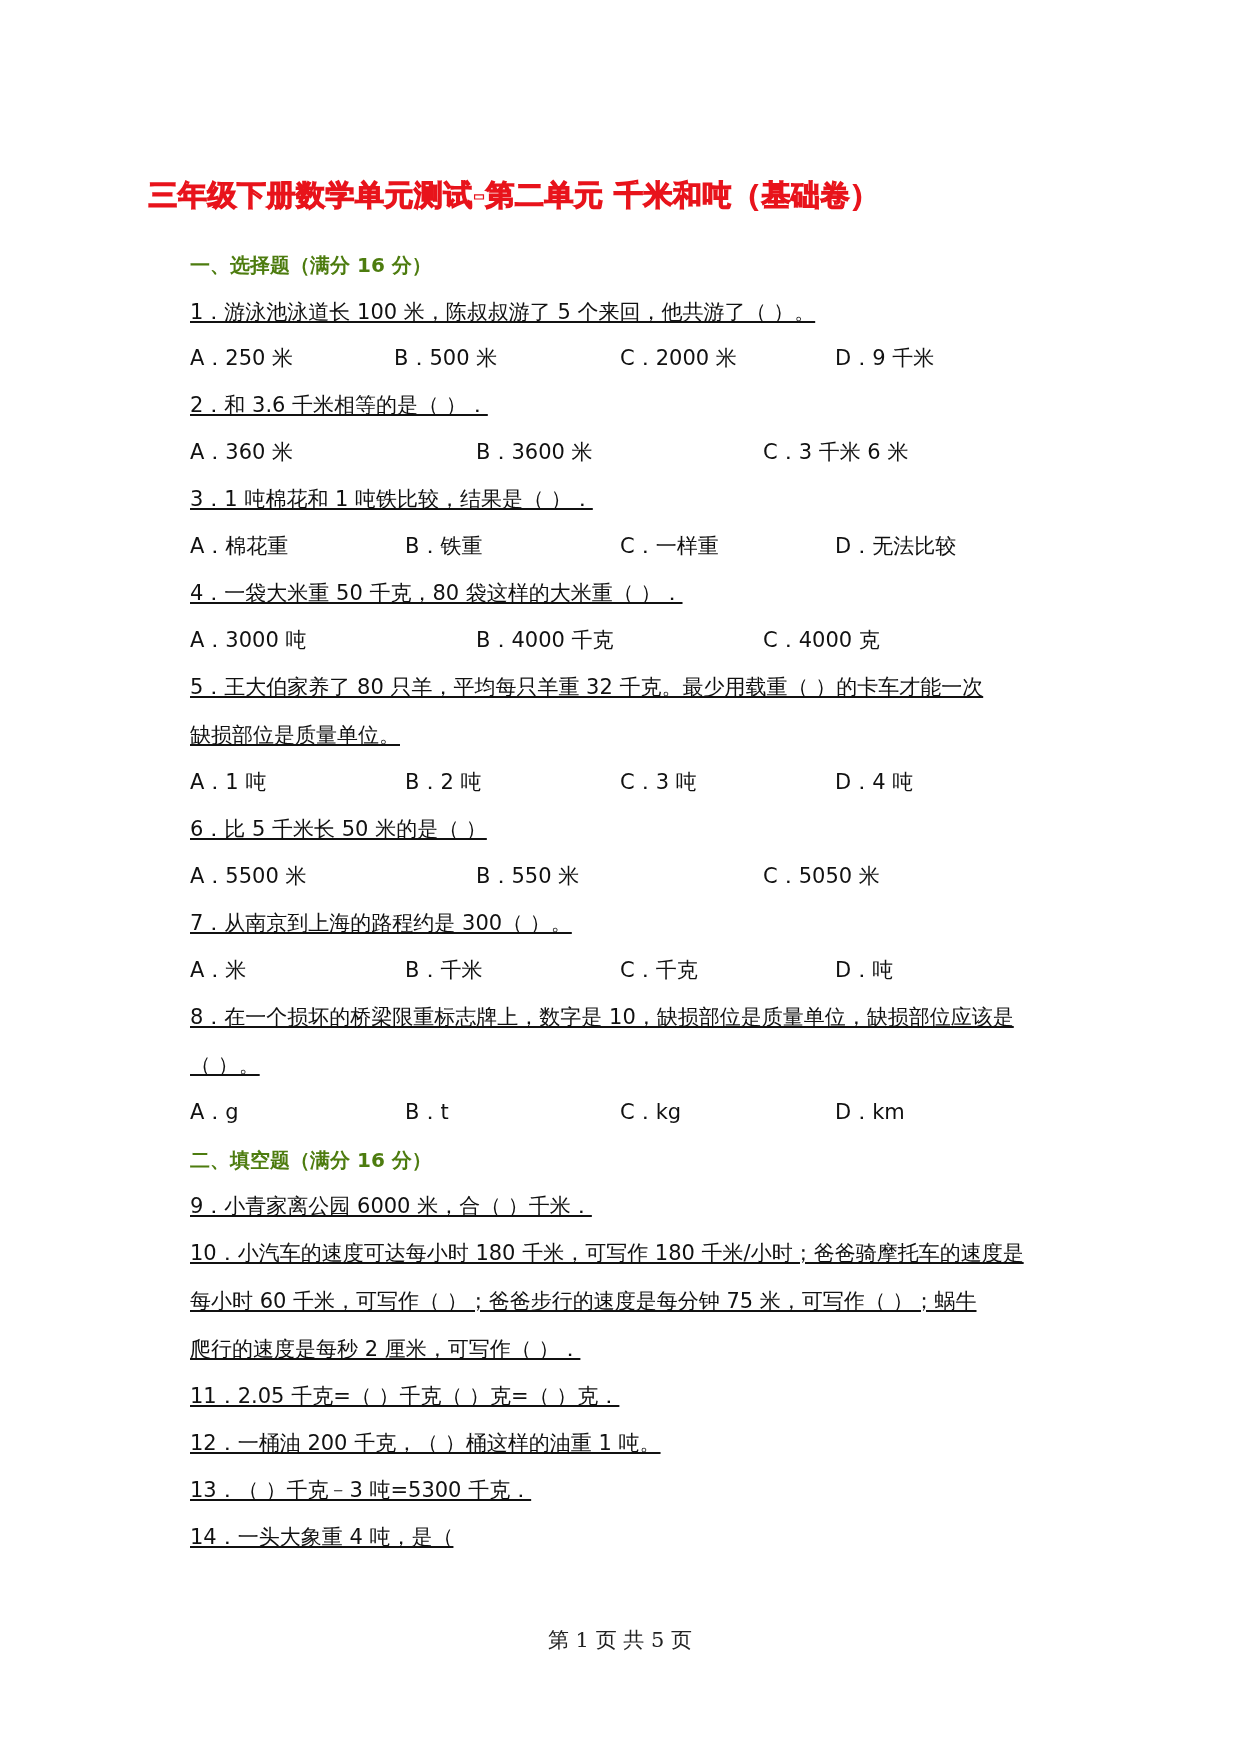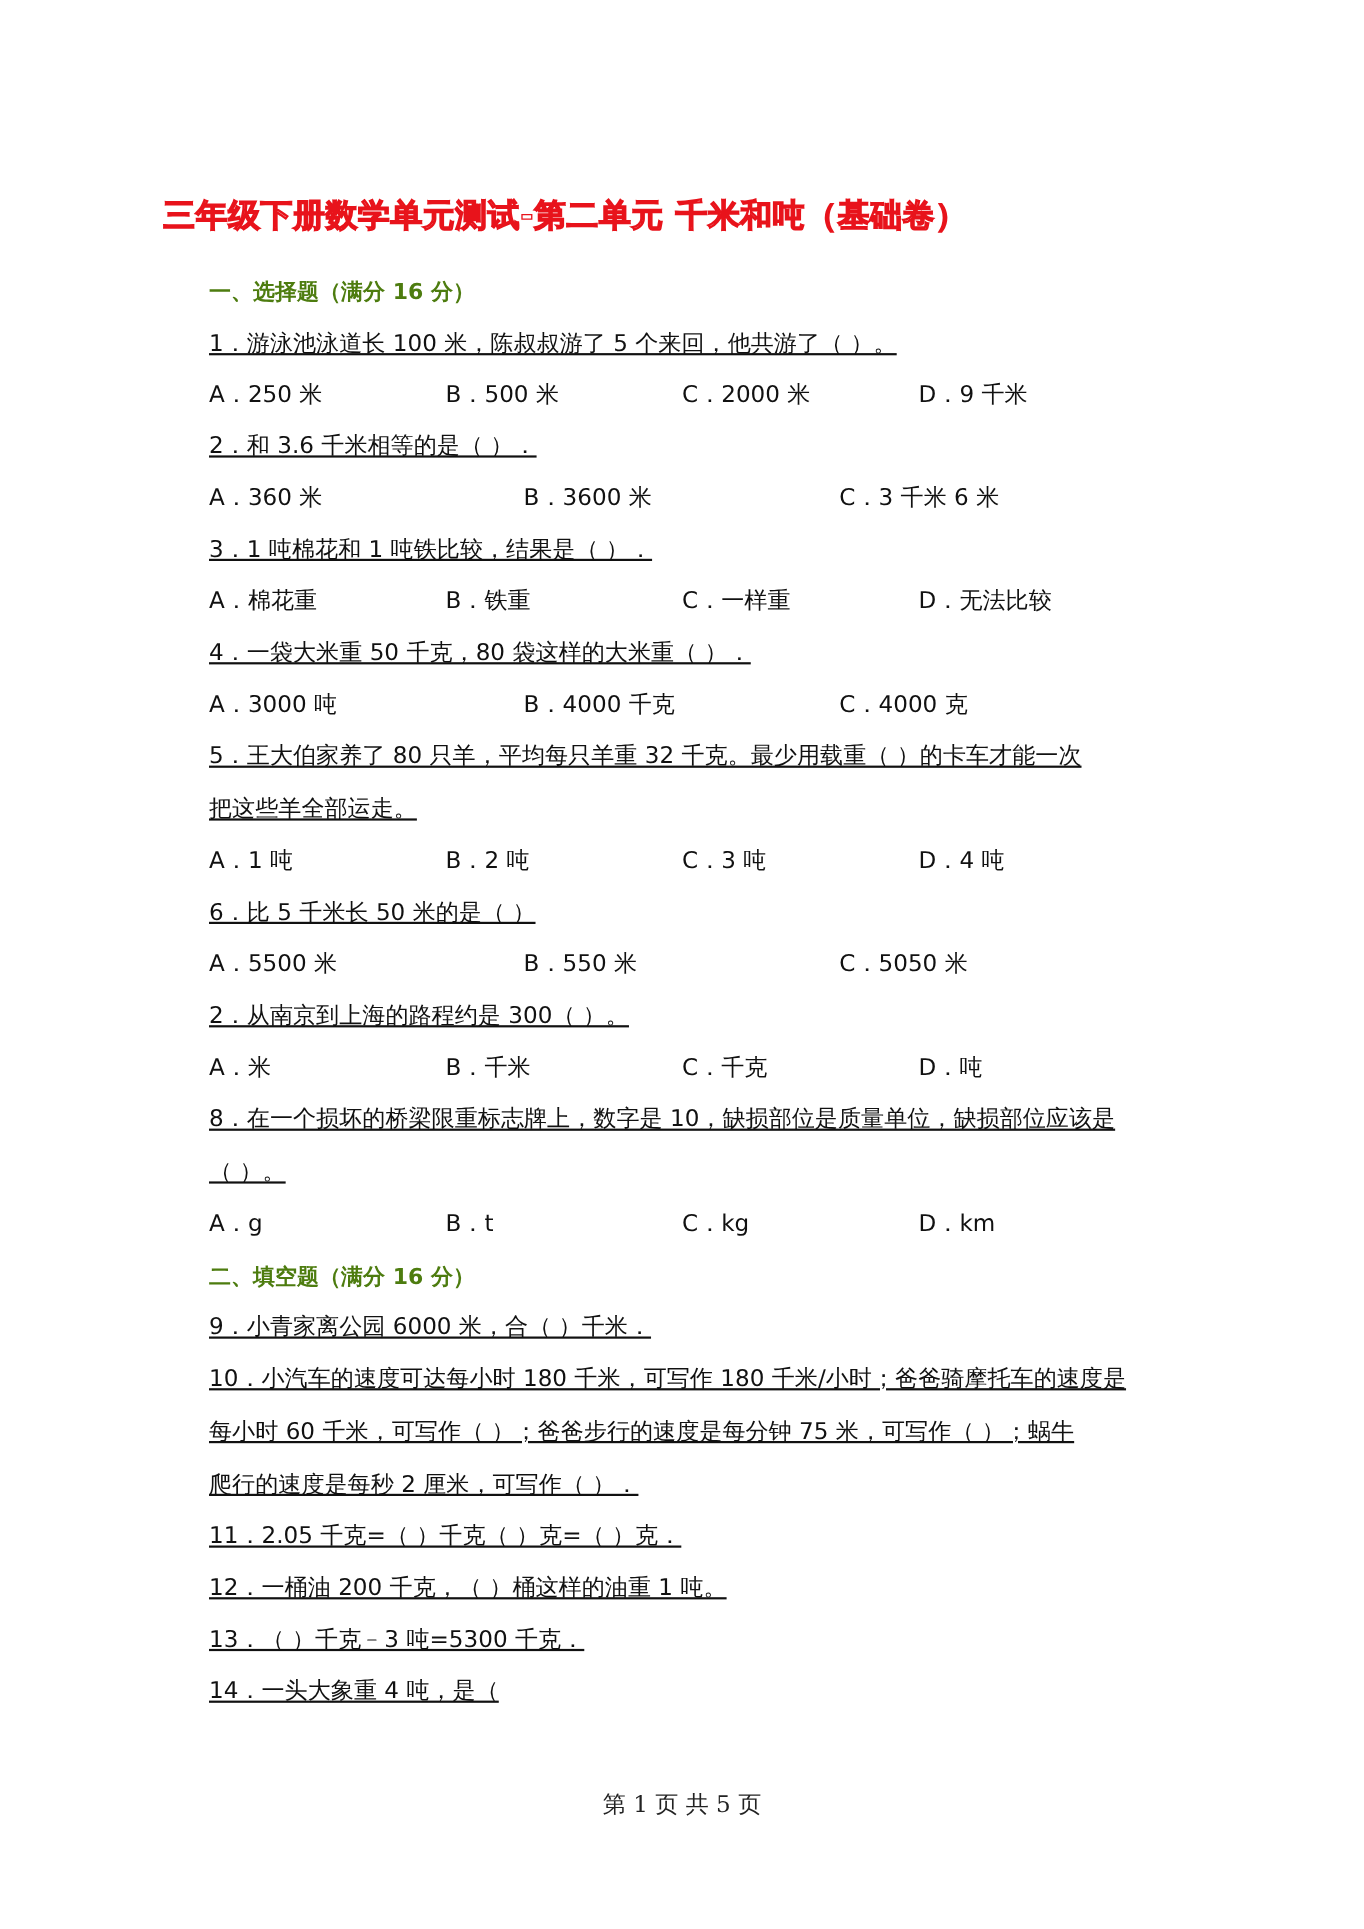--- a/index.html
+++ b/index.html
@@ -18,21 +18,21 @@
 </head>
 <body>
 
 <div class="title">三年级下册数学单元测试-第二单元  千米和吨（基础卷）</div>
 
 <div class="section" style="top:252px">一、选择题（满分 16 分）</div>
 
 <div class="line" style="top:298px">1．游泳池泳道长 100 米，陈叔叔游了 5 个来回，他共游了（    ）。</div>
 <div class="opts" style="top:344px">
   <span style="left:0">A．250 米</span>
-  <span style="left:215px">B．500 米</span>
+  <span style="left:204px">B．500 米</span>
   <span style="left:430px">C．2000 米</span>
   <span style="left:645px">D．9 千米</span>
 </div>
 
 <div class="line" style="top:391px">2．和 3.6 千米相等的是（   ）．</div>
 <div class="opts" style="top:438px">
   <span style="left:0">A．360 米</span>
   <span style="left:286px">B．3600 米</span>
   <span style="left:573px">C．3 千米 6 米</span>
 </div>
@@ -46,36 +46,36 @@
 </div>
 
 <div class="line" style="top:579px">4．一袋大米重 50 千克，80 袋这样的大米重（    ）．</div>
 <div class="opts" style="top:626px">
   <span style="left:0">A．3000 吨</span>
   <span style="left:286px">B．4000 千克</span>
   <span style="left:573px">C．4000 克</span>
 </div>
 
 <div class="line" style="top:673px">5．王大伯家养了 80 只羊，平均每只羊重 32 千克。最少用载重（      ）的卡车才能一次</div>
-<div class="line" style="top:721px">把这些羊全部运走。</div>
+<div class="line" style="top:721px">缺损部位是质量单位。</div>
 <div class="opts" style="top:768px">
   <span style="left:0">A．1 吨</span>
   <span style="left:215px">B．2 吨</span>
   <span style="left:430px">C．3 吨</span>
   <span style="left:645px">D．4 吨</span>
 </div>
 
 <div class="line" style="top:815px">6．比 5 千米长 50 米的是（    ）</div>
 <div class="opts" style="top:862px">
   <span style="left:0">A．5500 米</span>
   <span style="left:286px">B．550 米</span>
   <span style="left:573px">C．5050 米</span>
 </div>
 
-<div class="line" style="top:909px">2．从南京到上海的路程约是 300（    ）。</div>
+<div class="line" style="top:909px">7．从南京到上海的路程约是 300（    ）。</div>
 <div class="opts" style="top:956px">
   <span style="left:0">A．米</span>
   <span style="left:215px">B．千米</span>
   <span style="left:430px">C．千克</span>
   <span style="left:645px">D．吨</span>
 </div>
 
 <div class="line" style="top:1003px">8．在一个损坏的桥梁限重标志牌上，数字是 10，缺损部位是质量单位，缺损部位应该是</div>
 <div class="line" style="top:1051px">（    ）。</div>
 <div class="opts" style="top:1098px">

